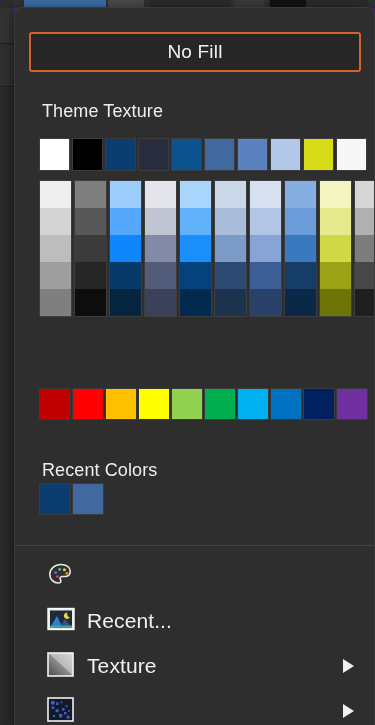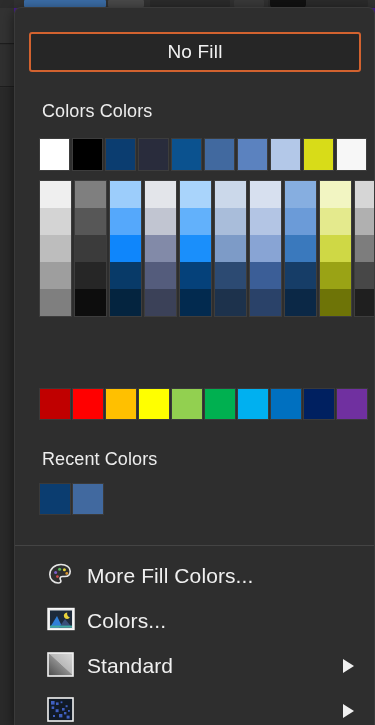--- a/index.html
+++ b/index.html
@@ -113,21 +113,21 @@
     <div class="seamB"></div>
     <div class="seamC"></div>
   </div>
 
   <div class="popup">
 
     <div class="nofill-wrap">
       <div class="nofill-btn">No Fill</div>
     </div>
 
-    <div class="sec-title" style="top:93px">Colors Colors</div>
+    <div class="sec-title" style="top:93px">Theme Texture</div>
     <div class="grid" id="theme-base">
         <div class="sw" style="background: rgb(255, 255, 255);"></div>
         <div class="sw" style="background: rgb(0, 0, 0);"></div>
         <div class="sw" style="background: rgb(11, 61, 112);"></div>
         <div class="sw" style="background: rgb(41, 44, 60);"></div>
         <div class="sw" style="background: rgb(11, 82, 143);"></div>
         <div class="sw" style="background: rgb(65, 105, 159);"></div>
         <div class="sw" style="background: rgb(91, 130, 191);"></div>
         <div class="sw" style="background: rgb(179, 200, 232);"></div>
         <div class="sw" style="background: rgb(216, 220, 24);"></div>
@@ -212,64 +212,63 @@
         <div class="sw" style="background: rgb(255, 192, 0);"></div>
         <div class="sw" style="background: rgb(255, 255, 0);"></div>
         <div class="sw" style="background: rgb(146, 208, 80);"></div>
         <div class="sw" style="background: rgb(0, 176, 80);"></div>
         <div class="sw" style="background: rgb(0, 176, 240);"></div>
         <div class="sw" style="background: rgb(0, 112, 192);"></div>
         <div class="sw" style="background: rgb(0, 32, 96);"></div>
         <div class="sw" style="background: rgb(112, 48, 160);"></div>
       </div>
 
-    <div class="sec-title" style="top:441px">Recent Colors</div>
+    <div class="sec-title" style="top:452px">Recent Colors</div>
     <div class="grid" id="recent-row">
         <div class="sw" style="background: rgb(11, 61, 112);"></div>
         <div class="sw" style="background: rgb(65, 105, 159);"></div>
       </div>
 
     <div class="divider" style="top:537px"></div>
 
     <div class="menu" id="menu-list">
         <div class="menu-item">
           <span class="menu-icon"><svg width="28" height="26" viewBox="0 0 28 26">
               <path d="M14 2.5C7.6 2.5 2.8 6.8 2.8 12.4c0 5.2 4 8.6 8.4 8.6 1.9 0 2.7-.9 2.7-2 0-1-.8-1.4-.8-2.4 0-1.2 1-2.1 2.4-2.1h2.3c3.4 0 5.4-2.2 5.4-5.3 0-4-3.9-6.7-9.2-6.7z" fill="none" stroke="#e6e6e6" stroke-width="1.6"></path>
               <circle cx="8.6" cy="10.4" r="1.5" fill="#7a5ec8"></circle>
               <circle cx="12.6" cy="7.3" r="1.5" fill="#59b85e"></circle>
               <circle cx="17.4" cy="7.8" r="1.5" fill="#e3d23a"></circle>
               <circle cx="19.8" cy="11.4" r="1.4" fill="#d7932f"></circle>
               <circle cx="10.4" cy="14.6" r="1.4" fill="#cf4a4a"></circle>
             </svg></span>
-          <span class="menu-label">More Fill Colors...</span>
         </div>
         <div class="menu-item">
           <span class="menu-icon"><svg width="28" height="24" viewBox="0 0 28 24">
               <rect x="1" y="1.5" width="26" height="21" fill="#e9e9e9" stroke="#fafafa" stroke-width="1.4"></rect>
               <rect x="3" y="3.5" width="22" height="17" fill="#1d2a3a"></rect>
               <path d="M3 20.5 L10 9 L15.5 20.5 Z" fill="#2f7fd8"></path>
               <path d="M12 20.5 L18 12 L25 20.5 Z" fill="#3a4f7a"></path>
               <path d="M20.3 5.4a3.3 3.3 0 1 0 2.6 5.1 4 4 0 0 1-2.6-5.1z" fill="#e8d23c"></path>
               <rect x="3" y="18.6" width="22" height="1.9" fill="#3fa9a0"></rect>
             </svg></span>
-          <span class="menu-label">Colors...</span>
+          <span class="menu-label">Recent...</span>
         </div>
         <div class="menu-item">
           <span class="menu-icon"><svg width="27" height="25" viewBox="0 0 27 25">
               <defs>
                 <linearGradient id="gg" x1="0" y1="1" x2="1" y2="0">
                   <stop offset="0" stop-color="#4a4a4a"></stop>
                   <stop offset=".5" stop-color="#8d8d8d"></stop>
                   <stop offset=".52" stop-color="#b9b9b9"></stop>
                   <stop offset="1" stop-color="#d8d8d8"></stop>
                 </linearGradient>
               </defs>
               <rect x="1" y="1" width="25" height="23" fill="url(#gg)" stroke="#f2f2f2" stroke-width="1.6"></rect>
             </svg></span>
-          <span class="menu-label">Standard</span>
+          <span class="menu-label">Texture</span>
           <span class="submenu-arrow"></span>
         </div>
         <div class="menu-item">
           <span class="menu-icon"><svg width="27" height="25" viewBox="0 0 27 25">
               <rect x="1" y="1" width="25" height="23" fill="#111a26" stroke="#f2f2f2" stroke-width="1.6"></rect>
               <g fill="#3f5fbf">
                 <rect x="4" y="4" width="3.6" height="3.6"></rect>
                 <rect x="9" y="5.4" width="2.6" height="2.6"></rect>
                 <rect x="4.6" y="9.4" width="2.6" height="2.6"></rect>
                 <rect x="13.6" y="4.4" width="1.8" height="1.8"></rect>

